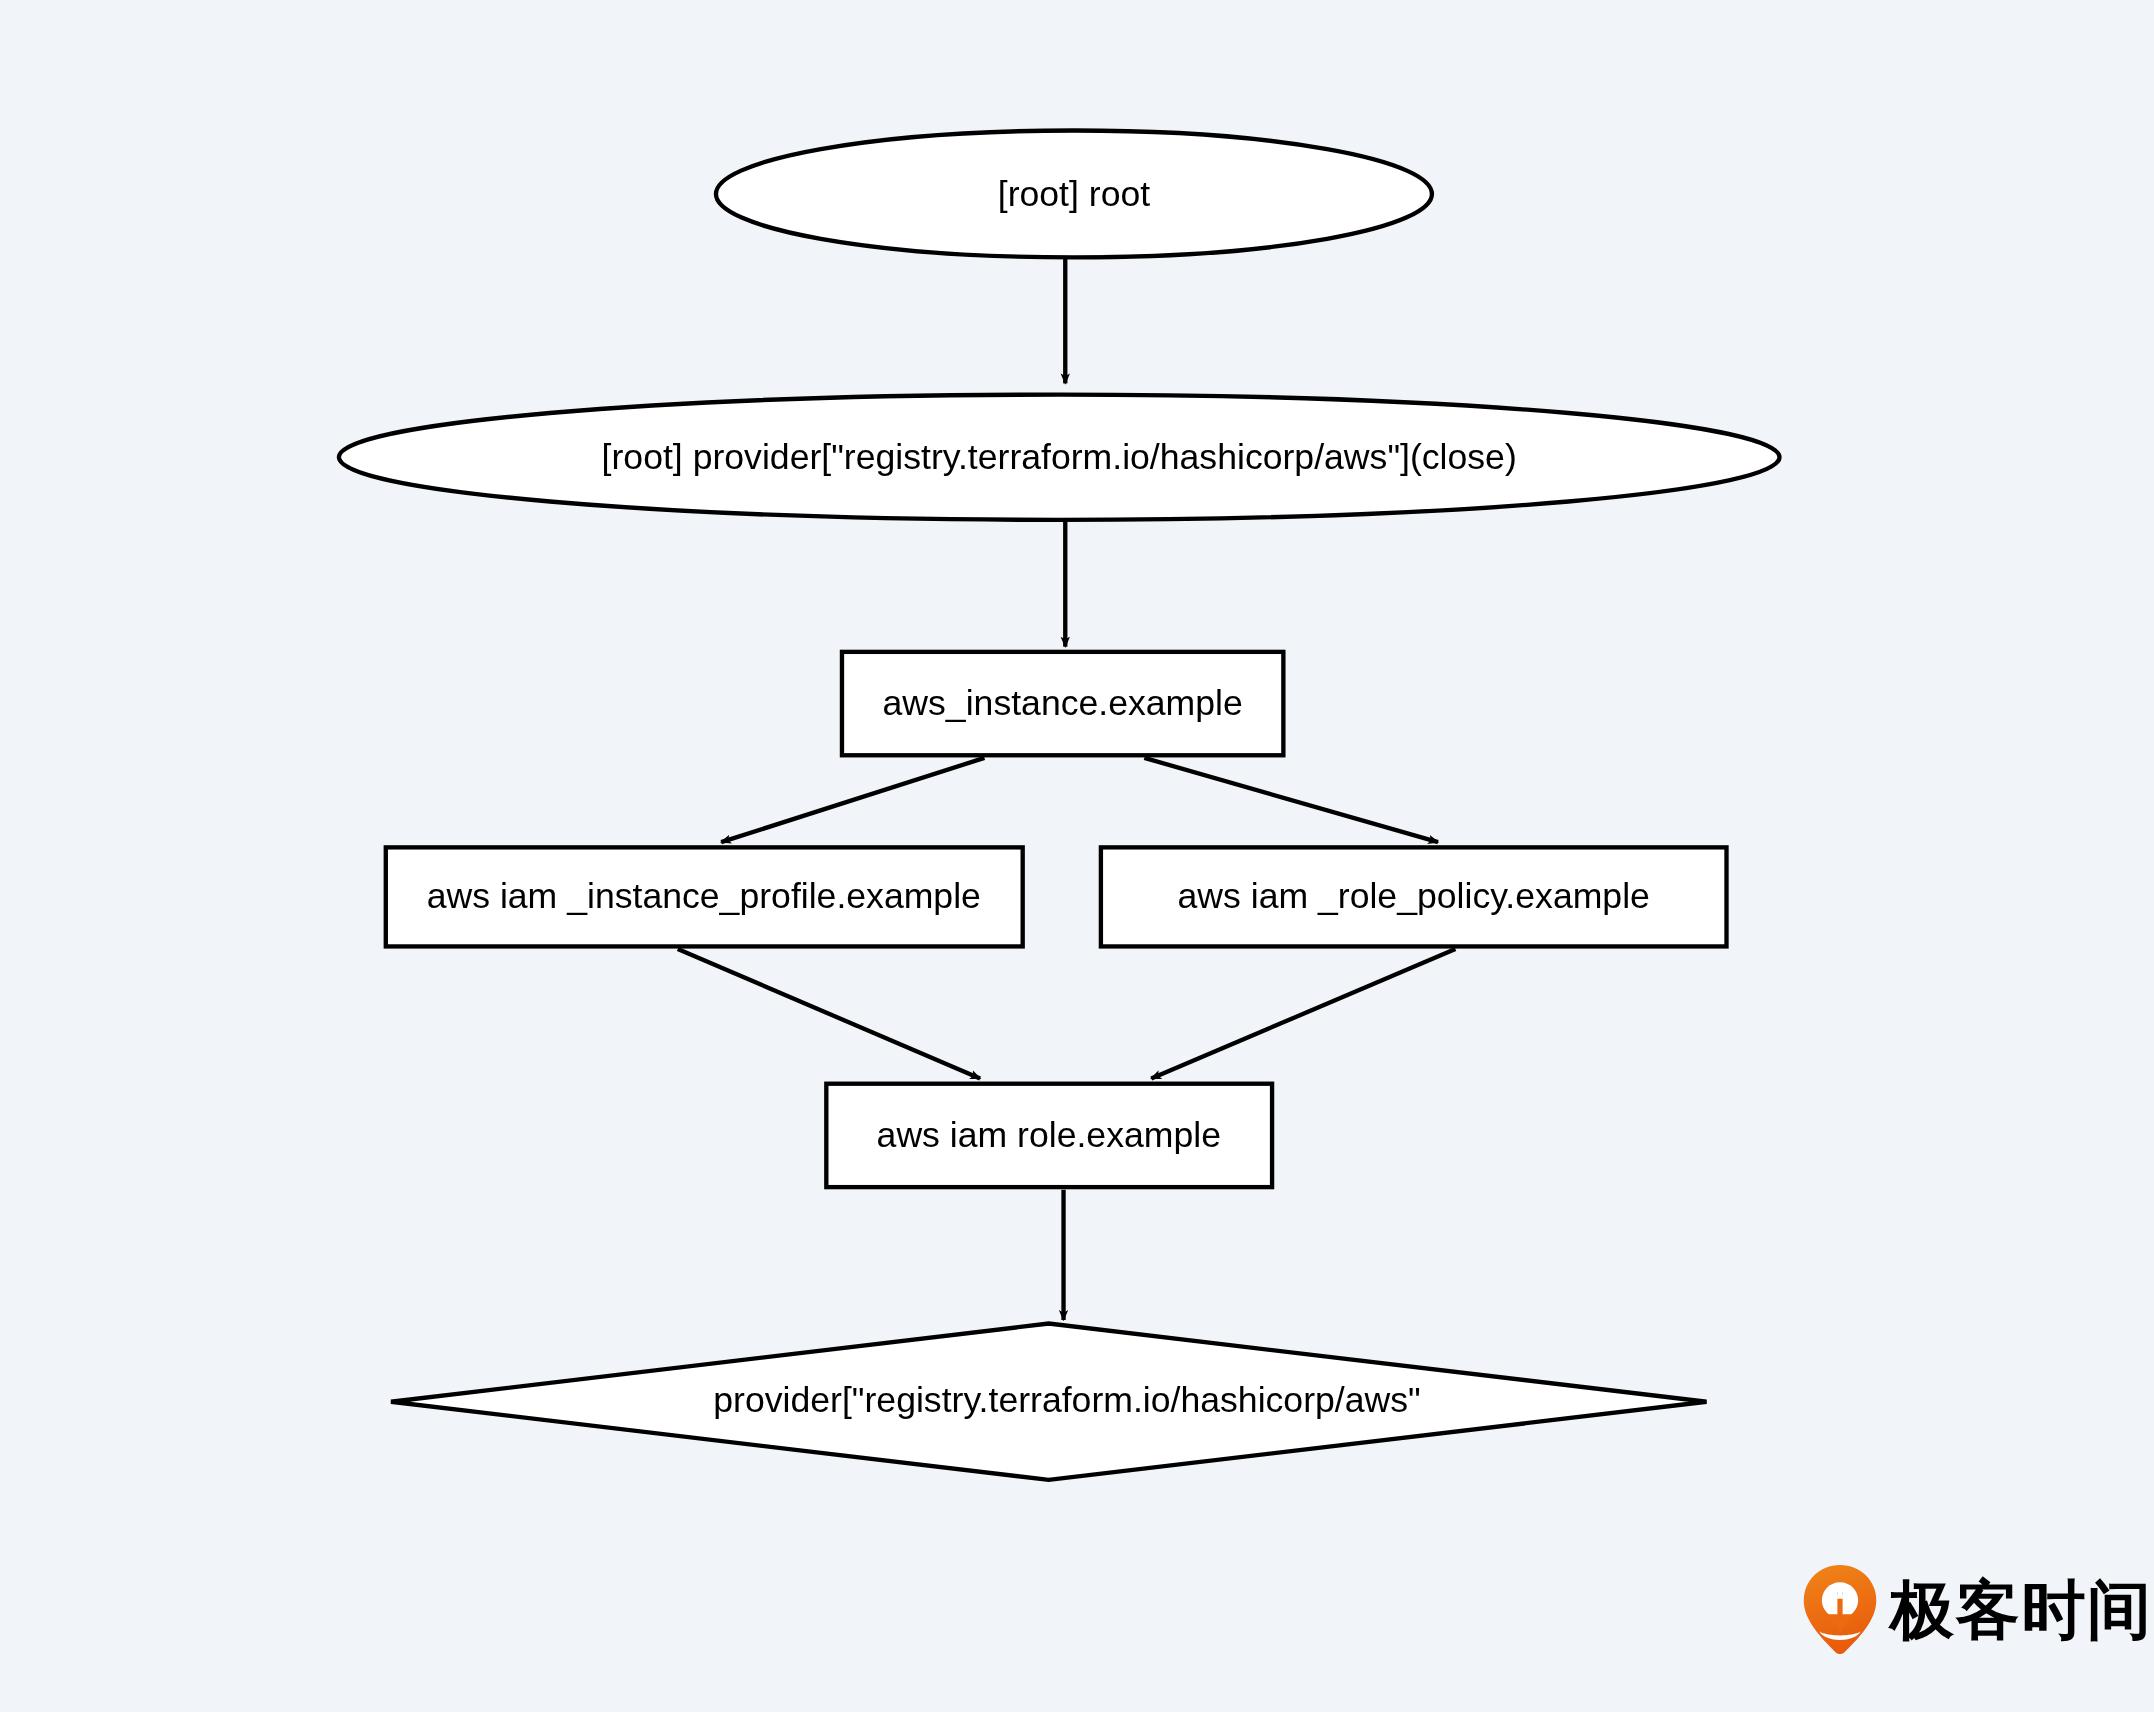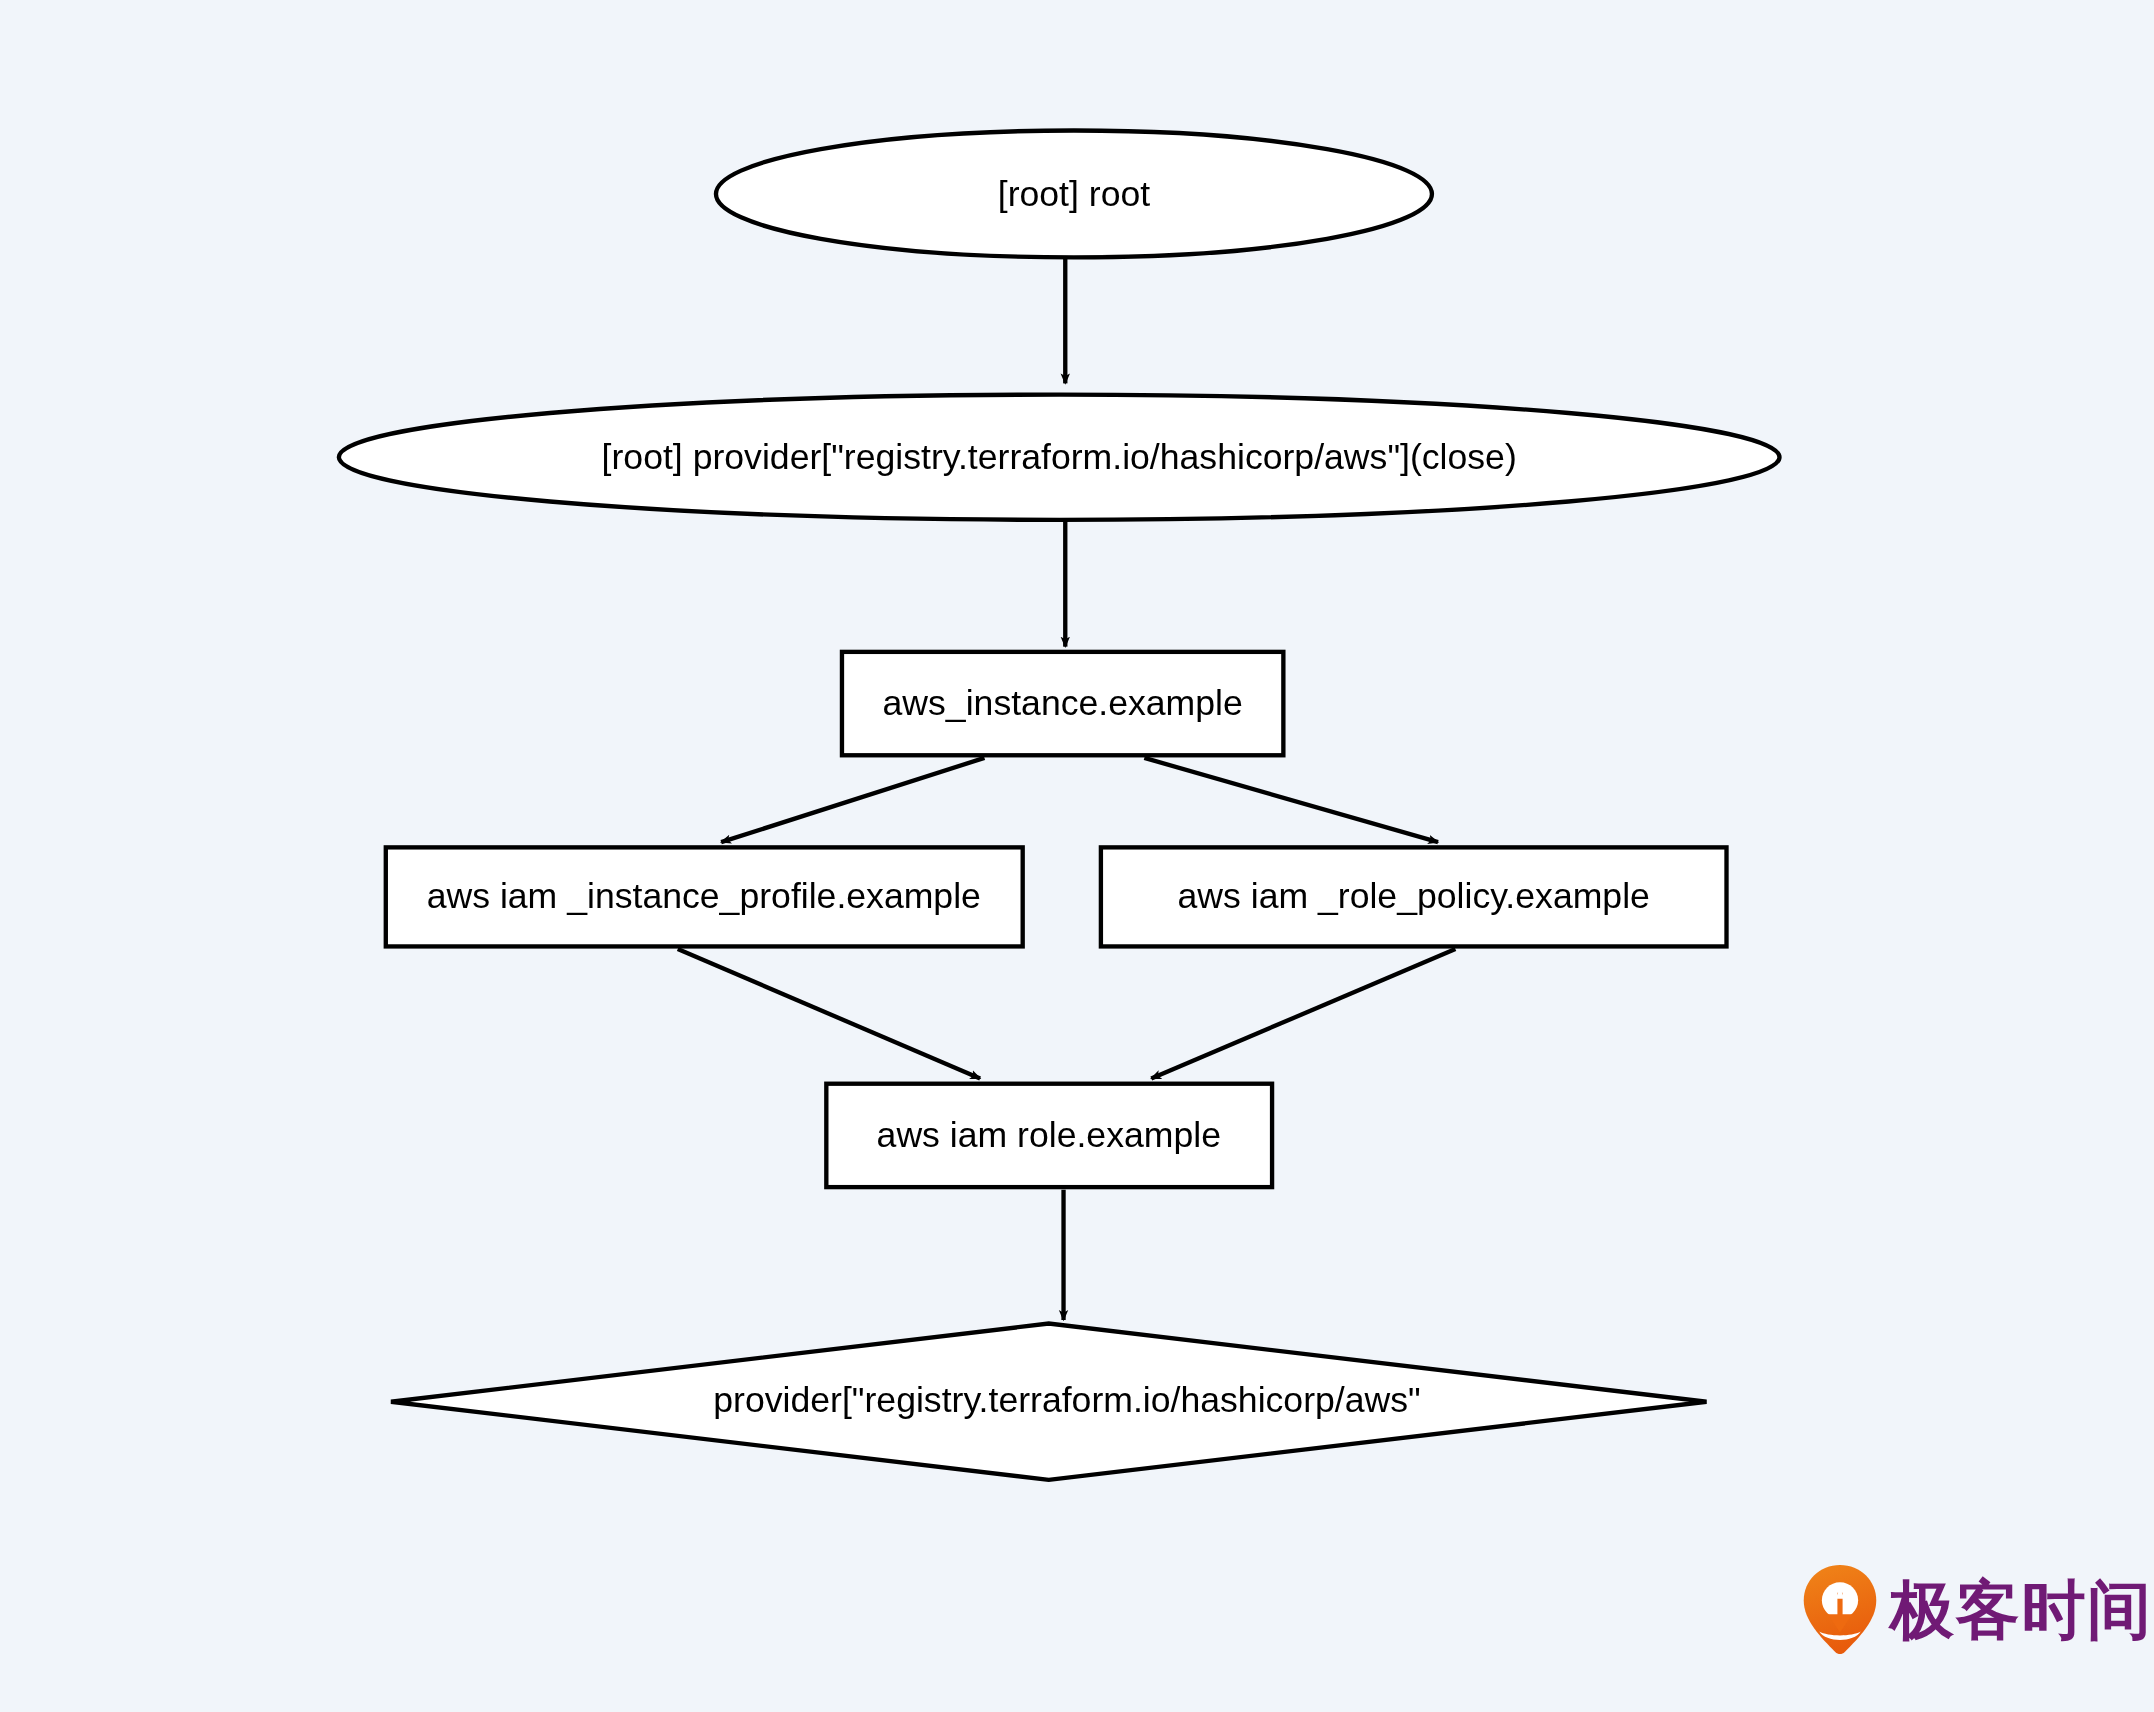--- a/index.html
+++ b/index.html
@@ -60,21 +60,21 @@
   }
   #watermark .wm-mark {
     width: 76px;
     height: 94px;
     flex: 0 0 auto;
   }
   #watermark .wm-text {
     font-family: "DejaVu Sans", "Liberation Sans", sans-serif;
     font-size: 64px;
     font-weight: 700;
-    color: #701a75;
+    color: #000000;
     letter-spacing: 1.7px;
     line-height: 1;
     white-space: nowrap;
   }
 </style>
 </head>
 <body>
 
 <div id="graph-root">
 

